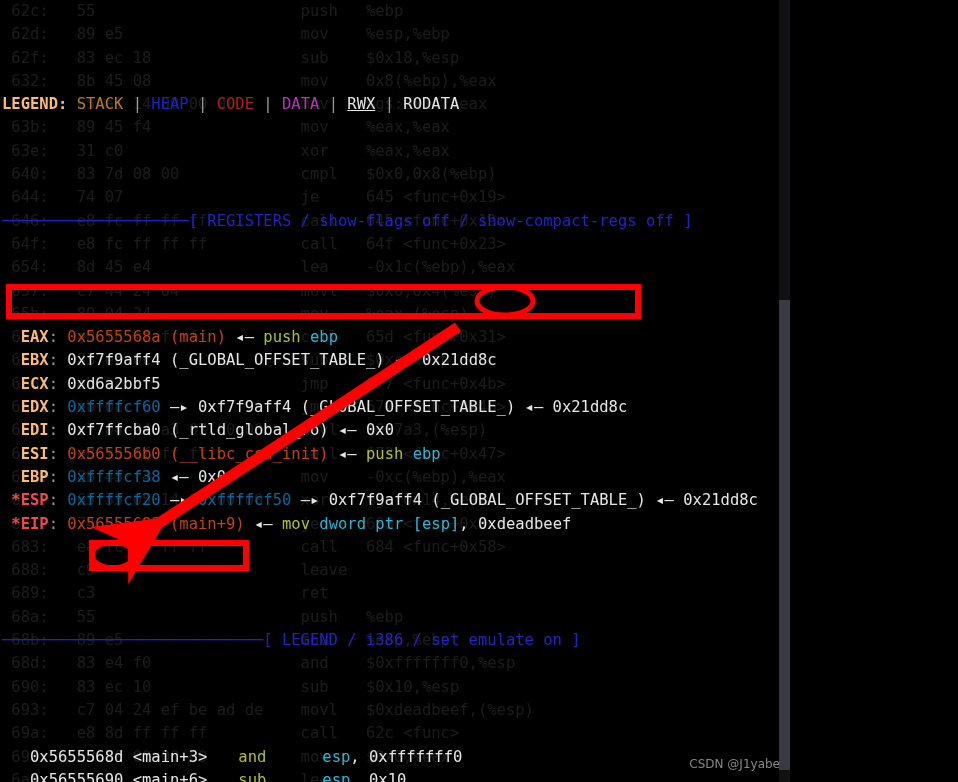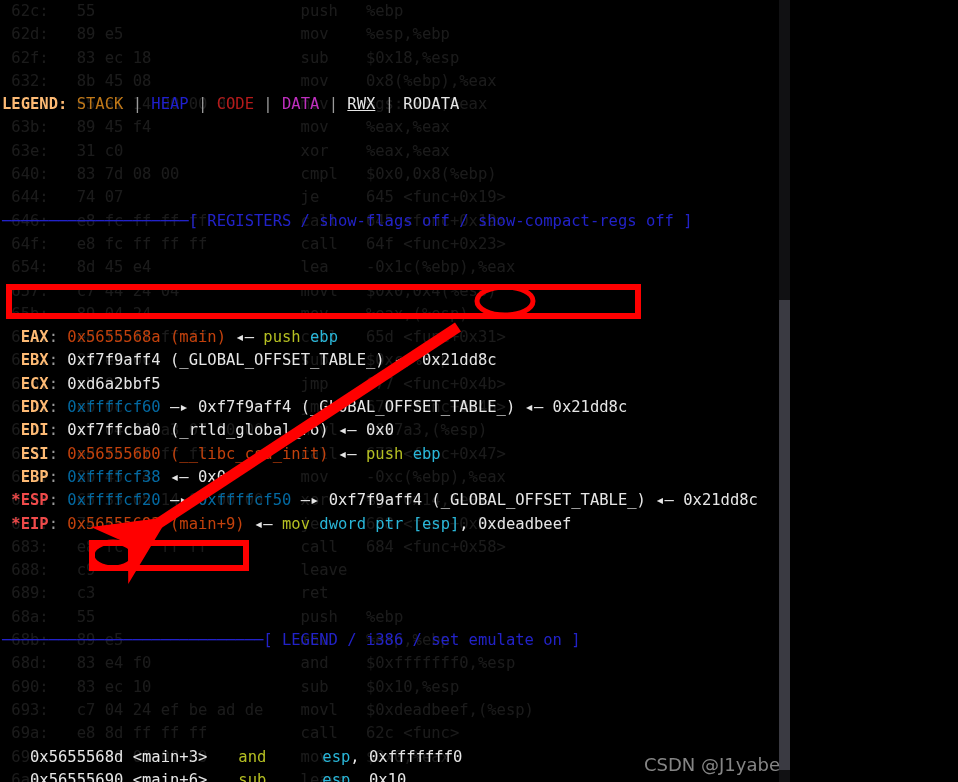--- a/index.html
+++ b/index.html
@@ -41,21 +41,21 @@
 
   
   #anno{position:absolute;left:0;top:0;width:958px;height:782px;pointer-events:none;}
 
   
   #scroll-track{position:absolute;right:0;top:0;width:11px;height:782px;background:#111113;}
   #scroll-thumb{position:absolute;right:0;top:300px;width:11px;height:470px;background:#3a3a42;}
 
   #watermark{
     position:absolute;right:10px;bottom:6px;color:#b9b9b9;opacity:.72;
-    font-family:"DejaVu Sans","Liberation Sans",sans-serif;font-size:18px;
+    font-family:"DejaVu Sans","Liberation Sans",sans-serif;font-size:12px;
   }
 </style>
 </head>
 <body>
 
 <div id="screen">
 
   <div id="ghost"><div class="ln"> 62c:   55                      push   %ebp</div><div class="ln"> 62d:   89 e5                   mov    %esp,%ebp</div><div class="ln"> 62f:   83 ec 18                sub    $0x18,%esp</div><div class="ln"> 632:   8b 45 08                mov    0x8(%ebp),%eax</div><div class="ln"> 635:   65 a1 14 00 00 00       mov    %gs:0x14,%eax</div><div class="ln"> 63b:   89 45 f4                mov    %eax,%eax</div><div class="ln"> 63e:   31 c0                   xor    %eax,%eax</div><div class="ln"> 640:   83 7d 08 00             cmpl   $0x0,0x8(%ebp)</div><div class="ln"> 644:   74 07                   je     645 &lt;func+0x19&gt;</div><div class="ln"> 646:   e8 fc ff ff ff          call   645 &lt;func+0x19&gt;</div><div class="ln"> 64f:   e8 fc ff ff ff          call   64f &lt;func+0x23&gt;</div><div class="ln"> 654:   8d 45 e4                lea    -0x1c(%ebp),%eax</div><div class="ln"> 657:   c7 44 24 04             movl   $0x0,0x4(%esp)</div><div class="ln"> 65b:   89 04 24                mov    %eax,(%esp)</div><div class="ln"> 65e:   e8 fc ff ff ff          call   65d &lt;func+0x31&gt;</div><div class="ln"> 663:   83 ec 0c                sub    $0xc,%esp</div><div class="ln"> 666:   eb 0c                   jmp    677 &lt;func+0x4b&gt;</div><div class="ln"> 669:   eb 0c                   jmp    677 &lt;func+0x4b&gt;</div><div class="ln"> 66b:   c7 04 24 a3 07 00 00    movl   $0x7a3,(%esp)</div><div class="ln"> 672:   e8 fc ff ff ff          call   673 &lt;func+0x47&gt;</div><div class="ln"> 677:   8b 45 f4                mov    -0xc(%ebp),%eax</div><div class="ln"> 67a:   65 33 05 14 00 00 00    xor    %gs:0x14,%eax</div><div class="ln"> 681:   74 05                   je     688 &lt;func+0x5c&gt;</div><div class="ln"> 683:   e8 fc ff ff ff          call   684 &lt;func+0x58&gt;</div><div class="ln"> 688:   c9                      leave</div><div class="ln"> 689:   c3                      ret</div><div class="ln"> 68a:   55                      push   %ebp</div><div class="ln"> 68b:   89 e5                   mov    %esp,%ebp</div><div class="ln"> 68d:   83 e4 f0                and    $0xfffffff0,%esp</div><div class="ln"> 690:   83 ec 10                sub    $0x10,%esp</div><div class="ln"> 693:   c7 04 24 ef be ad de    movl   $0xdeadbeef,(%esp)</div><div class="ln"> 69a:   e8 8d ff ff ff          call   62c &lt;func&gt;</div><div class="ln"> 69f:   b8 00 00 00 00          mov    $0x0,%eax</div><div class="ln"> 6a4:   c9                      leave</div></div>
 
   <div id="fg">

